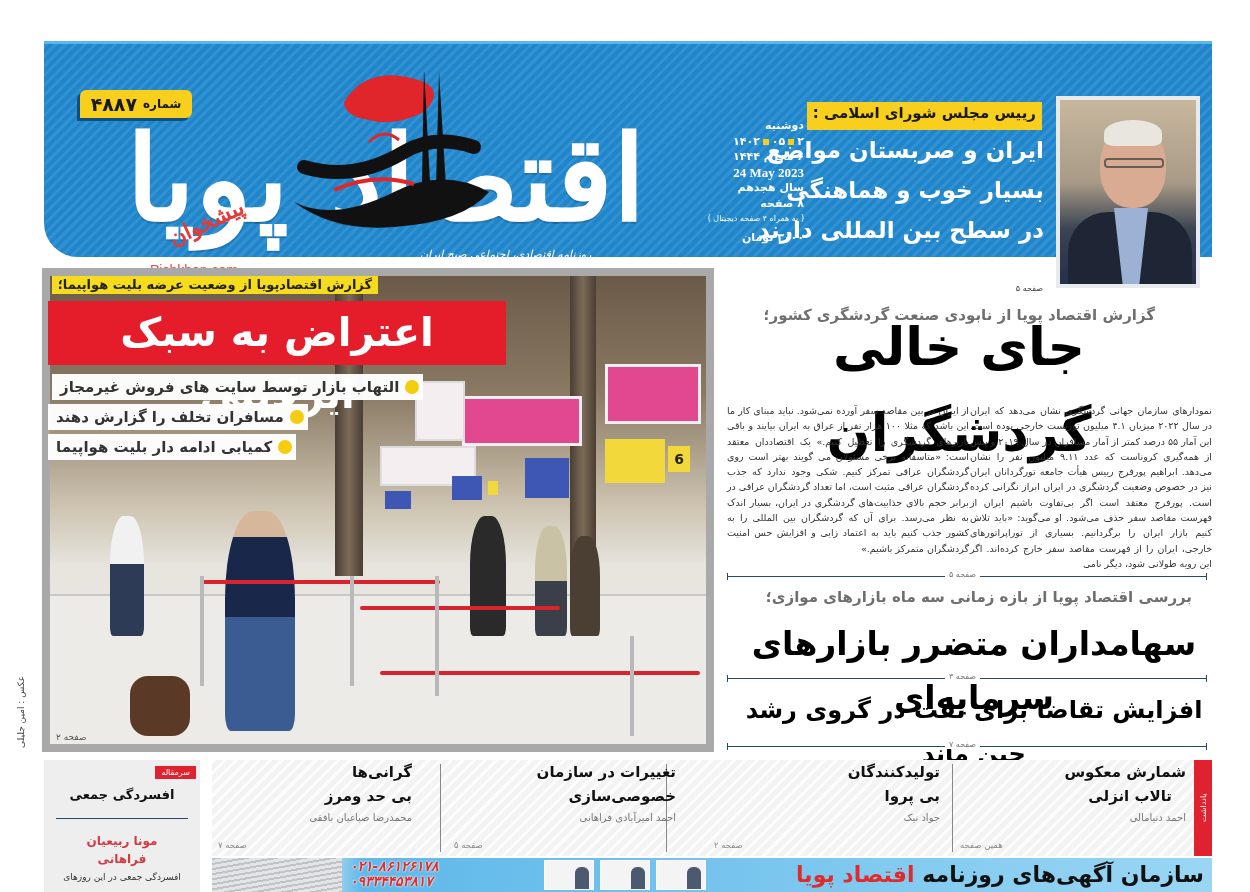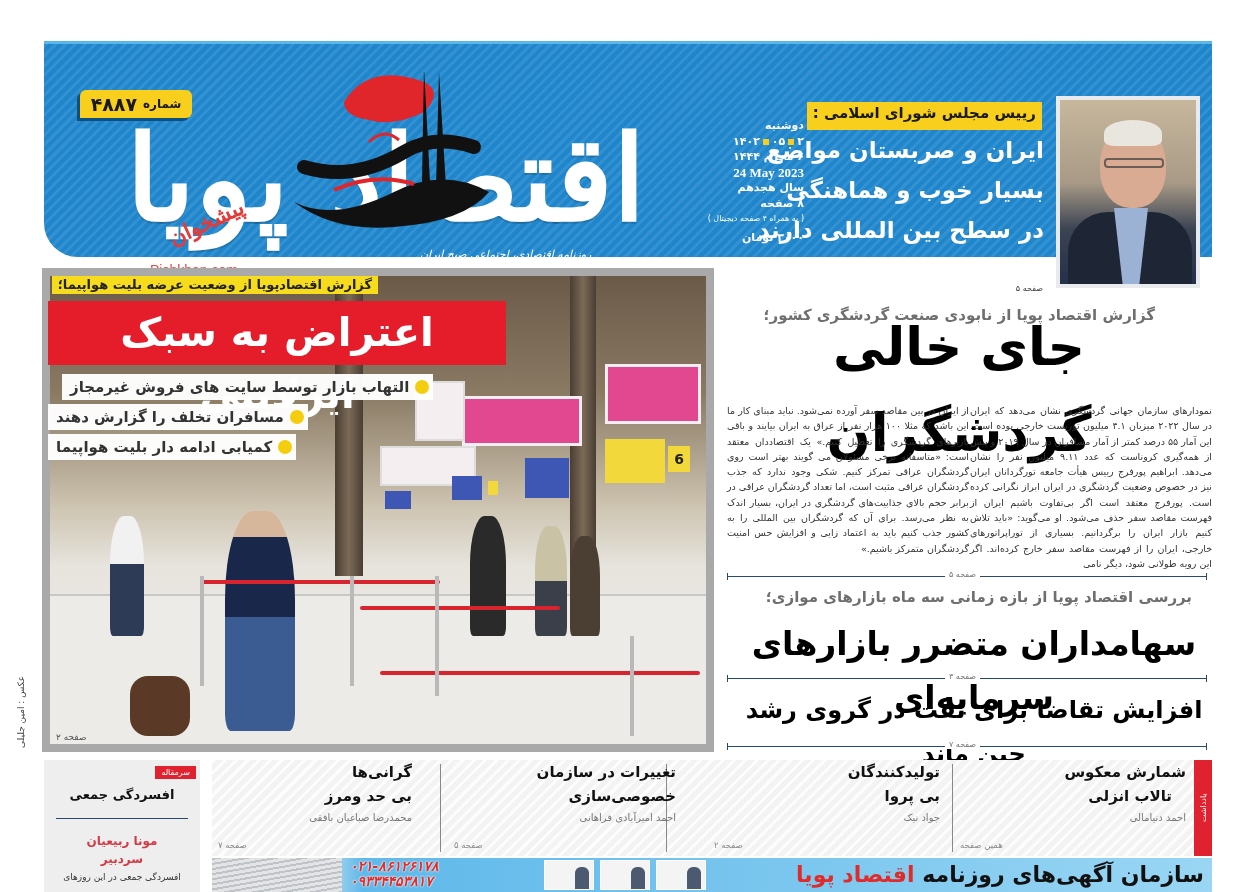--- a/index.html
+++ b/index.html
@@ -266,21 +266,21 @@
     <div class="rope" style="left:310px;top:330px;width:200px"></div>
     <div class="rope" style="left:330px;top:395px;width:320px"></div>
     <div class="post" style="left:150px;top:300px;height:110px"></div>
     <div class="post" style="left:300px;top:300px;height:110px"></div>
     <div class="post" style="left:385px;top:300px;height:120px"></div>
     <div class="post" style="left:580px;top:360px;height:100px"></div>
     <div class="person" style="left:80px;top:400px;width:60px;height:60px;background:#5a3a26;border-radius:18px"></div>
   </div>
   <div class="kicker-yellow">گزارش اقتصادپویا از وضعیت عرضه بلیت هواپیما؛</div>
   <div class="main-red-banner">اعتراض به سبک ایرلاینی</div>
-  <div class="bullet-row" style="left:20px;top:106px">
+  <div class="bullet-row" style="left:10px;top:106px">
     <span class="bullet-dot"></span>
     <span>التهاب بازار توسط سایت های فروش غیرمجاز</span>
   </div>
   <div class="bullet-row" style="left:6px;top:136px">
     <span class="bullet-dot"></span>
     <span>مسافران تخلف را گزارش دهند</span>
   </div>
   <div class="bullet-row" style="left:6px;top:166px">
     <span class="bullet-dot"></span>
     <span>کمیابی ادامه دار بلیت هواپیما</span>
@@ -307,21 +307,21 @@
 <div class="rule" style="left:727px;top:746px;width:480px">
   <span class="rule-label" style="left:218px">صفحه ۷</span>
 </div>
 
 <aside class="editorial-box">
   <div class="editorial-tag">سرمقاله</div>
   <div class="editorial-title">افسردگی جمعی</div>
   <div class="editorial-rule"></div>
   <div class="editorial-author">
     <div>مونا ربیعیان</div>
-    <div>سردبیر</div>
+    <div>فراهانی</div>
   </div>
   <div class="editorial-body">افسردگی جمعی در این روزهای</div>
 </aside>
 
 <section class="notes-strip">
   <div class="note-tag">یادداشت</div>
 
   <div class="note" style="right:26px;width:226px">
     <div class="t">
         <div>شمارش معکوس</div>

